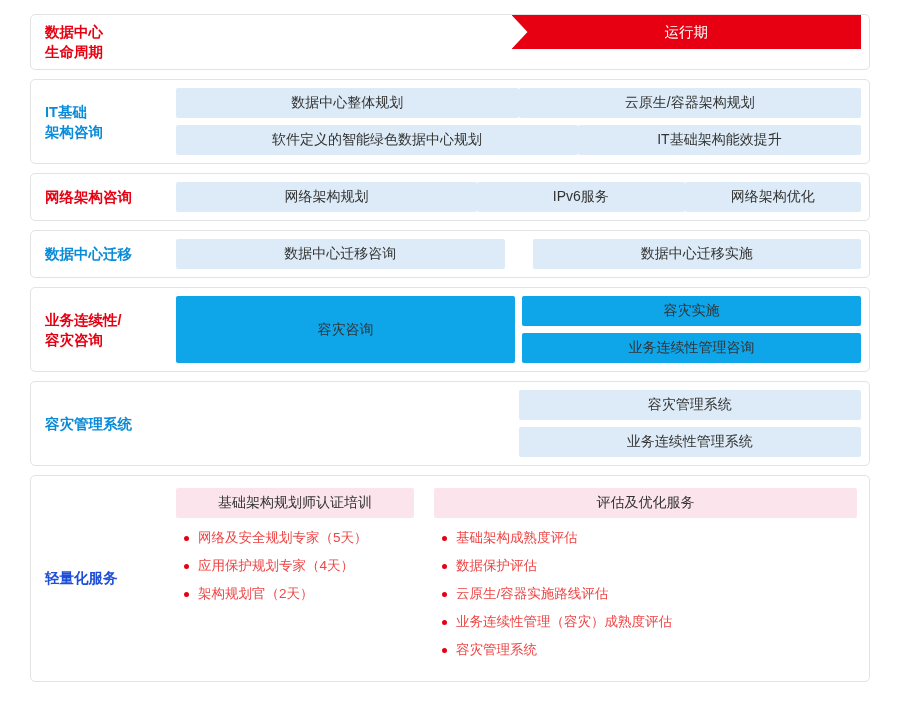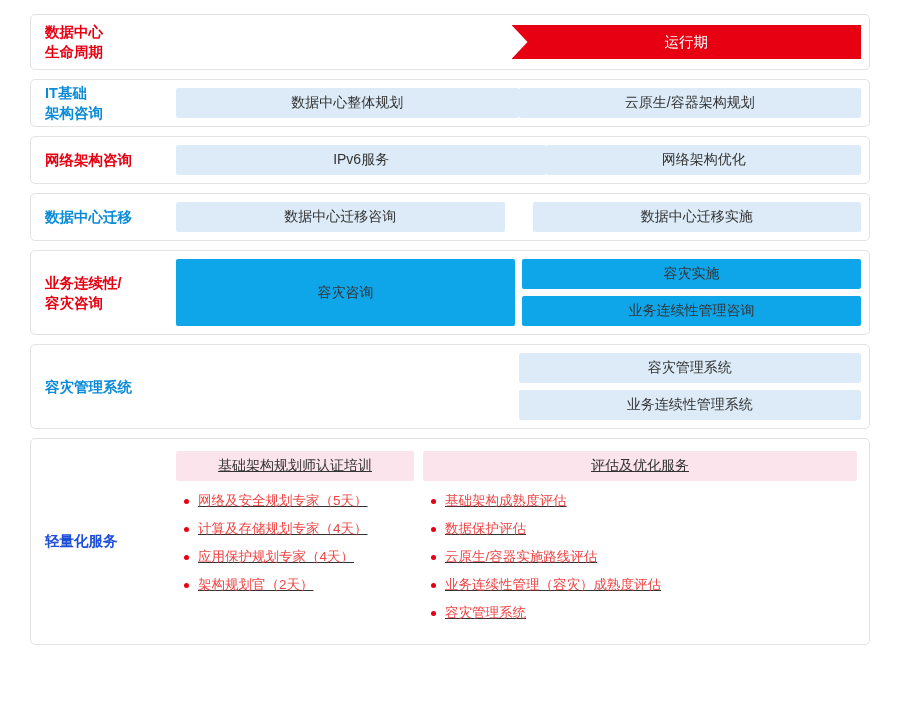--- a/index.html
+++ b/index.html
@@ -69,21 +69,20 @@
     border-radius: 2px;
     white-space: nowrap;
   }
   .cell.blue { background: #dcebf7; }
   .cell.pink { background: #0ea5e9; }
   .cell.empty { background: transparent; }
 
   
   .life-row {
     height: 56px;
-    align-items: center;
   }
   .life-body {
     flex: 1 1 auto;
     padding: 0 8px 0 0;
     display: flex;
     height: 34px;
     align-items: stretch;
   }
   .chev {
     position: relative;
@@ -129,22 +128,21 @@
     font-size: 14.5px;
     font-weight: bold;
     color: #1d4ed8;
     text-align: center;
   }
   .light-body {
     flex: 1 1 auto;
     box-sizing: border-box;
     padding: 12px 12px 12px 0;
     display: flex;
-    gap: 9px;
-    text-decoration: underline;
+    gap: 20px;
   }
   .light-col {
     display: flex;
     flex-direction: column;
   }
   .light-col.c1 { flex: 0 0 238px; }
   .light-col.c2 { flex: 0 0 200px; }
   .light-col.c3 { flex: 1 1 auto; }
   .col-head {
     background: #fbe4eb;
@@ -196,27 +194,32 @@
   </div>
 
   <div class="row">
     <div class="row-label blue" style="white-space: pre-line;">IT基础
 架构咨询</div>
     <div class="row-body">
       <div class="band">
         <div class="cell blue" style="flex:1 1 0;">数据中心整体规划</div>
         <div class="cell blue" style="flex:1 1 0;">云原生/容器架构规划</div>
       </div>
+      <div class="band">
+        <div class="cell blue" style="flex:1.42 1 0;">软件定义的智能绿色数据中心规划</div>
+        <div class="cell blue" style="flex:1 1 0;">IT基础架构能效提升</div>
+      </div>
     </div>
   </div>
 
   <div class="row">
     <div class="row-label red">网络架构咨询</div>
     <div class="row-body">
       <div class="band">
+        <div class="cell blue" style="flex:1.45 1 0;">网络架构规划</div>
         <div class="cell blue" style="flex:1 1 0;">IPv6服务</div>
         <div class="cell blue" style="flex:0.85 1 0;">网络架构优化</div>
       </div>
     </div>
   </div>
 
   <div class="row">
     <div class="row-label blue">数据中心迁移</div>
     <div class="row-body">
       <div class="band">
@@ -253,21 +256,20 @@
   </div>
 
   <div class="light-row">
     <div class="light-label">轻量化服务</div>
     <div class="light-body">
 
       <div class="light-col c1">
         <div class="col-head">基础架构规划师认证培训</div>
         <ul class="col-list">
           <li>网络及安全规划专家（5天）</li>
-          <li>计算及存储规划专家（4天）</li>
           <li>应用保护规划专家（4天）</li>
           <li>架构规划官（2天）</li>
         </ul>
       </div>
 
 
       <div class="light-col c3">
         <div class="col-head">评估及优化服务</div>
         <ul class="col-list">
           <li>基础架构成熟度评估</li>

